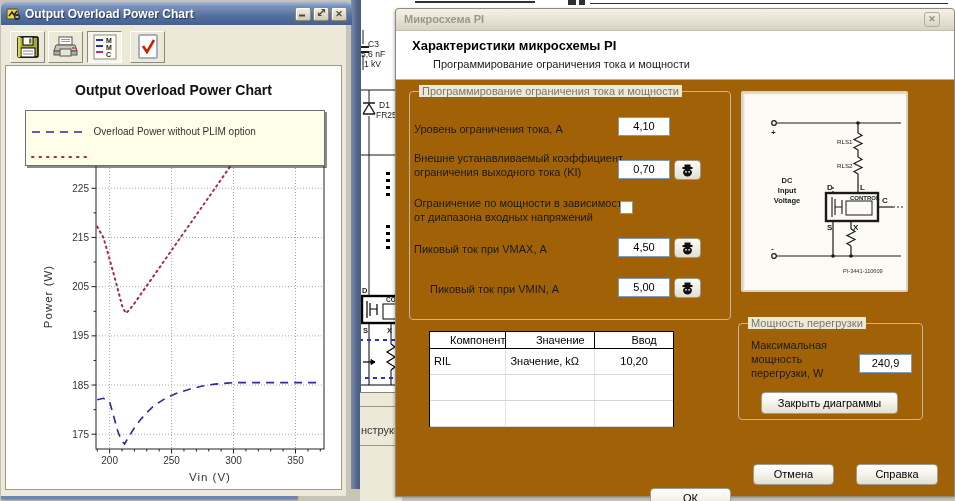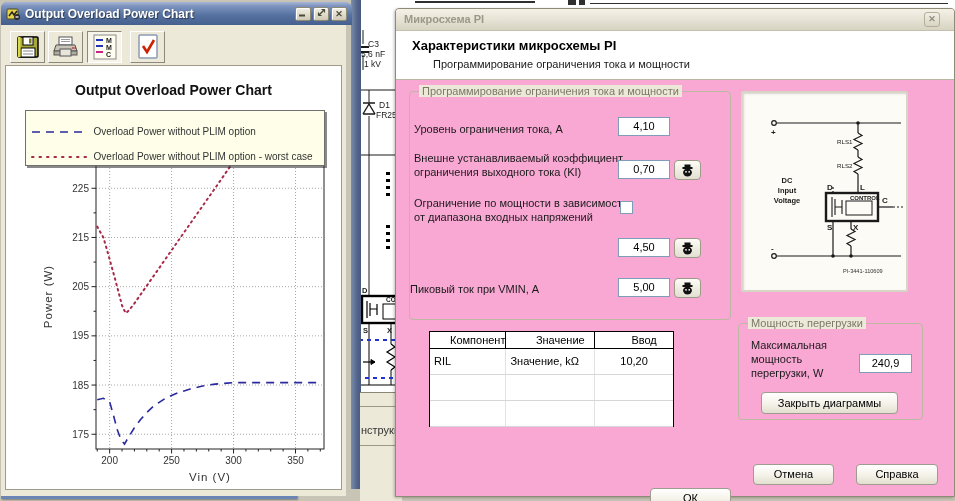--- a/index.html
+++ b/index.html
@@ -42,21 +42,21 @@
                  font-size:14px; color:#111; }
   #chart-legend { left:19px; top:44px; width:300px; background:#FFFFE9;
                   border:1px solid #6F6F6F; box-shadow:2px 2px 0 rgba(40,40,40,.55);
                   padding:2px 4px; z-index:3; }
   .legend-item { display:flex; align-items:center; height:13px;margin-top:12px; }
   .legend-item span { font-size:10px; color:#333; white-space:nowrap; }
   #chart-svg { left:0; top:0; }
 
   
   #dialog { left:395px; top:8px; width:560px; height:489px; z-index:3;
-            background:#f9a8d4; border:1px solid #8E8B76; border-radius:4px 4px 0 0;
+            background:#a16207; border:1px solid #8E8B76; border-radius:4px 4px 0 0;
             box-shadow:-1px 1px 3px rgba(0,0,0,.25); }
   #dlg-titlebar { left:0; top:0; width:558px; height:22px; border-radius:3px 3px 0 0;
                   background:linear-gradient(180deg,#F4F1E8,#E4E0D1 60%,#D7D3C2);
                   border-bottom:1px solid #C5C1AE; }
   #dlg-title { left:8px; top:4px; font-size:11px; font-weight:bold; color:#9A9889; }
   #dlg-close { left:528px; top:3px; width:16px; height:15px; border-radius:3px;
                background:linear-gradient(180deg,#F2EFE4,#D9D5C4); border:1px solid #B3AE99;
                color:#8F8D7E; font-size:9px; line-height:13px; text-align:center; font-weight:bold; }
   #dlg-header { left:0; top:22px; width:558px; height:49px; background:#FFFFFF;
                 border-bottom:1px solid #B9B5A3; }
@@ -232,21 +232,20 @@
           <div class="legend-item">
             <svg width="58" height="8">
               <line x1="2" y1="4" x2="56" y2="4" stroke="#2A2A9E" stroke-width="1.6" stroke-dasharray="8 6"></line>
             </svg>
             <span>&nbsp;&nbsp;Overload Power without PLIM option</span>
           </div>
           <div class="legend-item">
             <svg width="58" height="8">
               <line x1="2" y1="4" x2="56" y2="4" stroke="#A82848" stroke-width="2" stroke-dasharray="1.5 6" stroke-linecap="round"></line>
             </svg>
-            <span>&nbsp;&nbsp;Overload Power without PLIM option - worst case</span>
           </div>
         </div>
       <svg class="abs" id="chart-svg" width="335" height="422" viewBox="0 0 335 422">
           <defs>
             <clipPath id="plotclip">
               <rect x="90" y="78" width="228" height="305"></rect>
             </clipPath>
           </defs>
           <g stroke="#A8A8A8" stroke-dasharray="1 2" stroke-width="1">
             <line x1="103.63043478260869" y1="78" x2="103.63043478260869" y2="383"></line>
@@ -341,32 +340,33 @@
       <rect x="1.5" y="3" width="10" height="2" fill="#111"></rect>
       <ellipse cx="6.5" cy="8.5" rx="4.4" ry="4" fill="#111"></ellipse>
       <circle cx="5" cy="7.8" r="0.9" fill="#fff"></circle>
         <circle cx="8.2" cy="7.8" r="0.9" fill="#fff"></circle>
     </svg>
   </div>
 
   <div class="abs fld-label" style="left:18px;top:187px;width:216px;">Ограничение по мощности в зависимости от диапазона входных напряжений</div>
   <div class="abs checkbox" style="left:224px;top:192px;"></div>
 
+  <div class="abs fld-label" style="left:18px;top:233px;width:205px;">Пиковый ток при VMAX, А</div>
   <div class="abs txtinput" style="left:222px;top:229px;width:52px;">4,50</div>
   <div class="abs wizbtn" style="left:278px;top:229px;">
     <svg width="13" height="13" viewBox="0 0 13 13">
       <rect x="3.5" y="0.5" width="6" height="3" fill="#111"></rect>
       <rect x="1.5" y="3" width="10" height="2" fill="#111"></rect>
       <ellipse cx="6.5" cy="8.5" rx="4.4" ry="4" fill="#111"></ellipse>
       <circle cx="5" cy="7.8" r="0.9" fill="#fff"></circle>
         <circle cx="8.2" cy="7.8" r="0.9" fill="#fff"></circle>
     </svg>
   </div>
 
-  <div class="abs fld-label" style="left:14px;top:273px;width:205px;">Пиковый ток при VMIN, А</div>
+  <div class="abs fld-label" style="left:34px;top:273px;width:205px;">Пиковый ток при VMIN, А</div>
   <div class="abs txtinput" style="left:222px;top:269px;width:52px;">5,00</div>
   <div class="abs wizbtn" style="left:278px;top:269px;">
     <svg width="13" height="13" viewBox="0 0 13 13">
       <rect x="3.5" y="0.5" width="6" height="3" fill="#111"></rect>
       <rect x="1.5" y="3" width="10" height="2" fill="#111"></rect>
       <ellipse cx="6.5" cy="8.5" rx="4.4" ry="4" fill="#111"></ellipse>
       <circle cx="5" cy="7.8" r="0.9" fill="#fff"></circle>
         <circle cx="8.2" cy="7.8" r="0.9" fill="#fff"></circle>
     </svg>
   </div>

